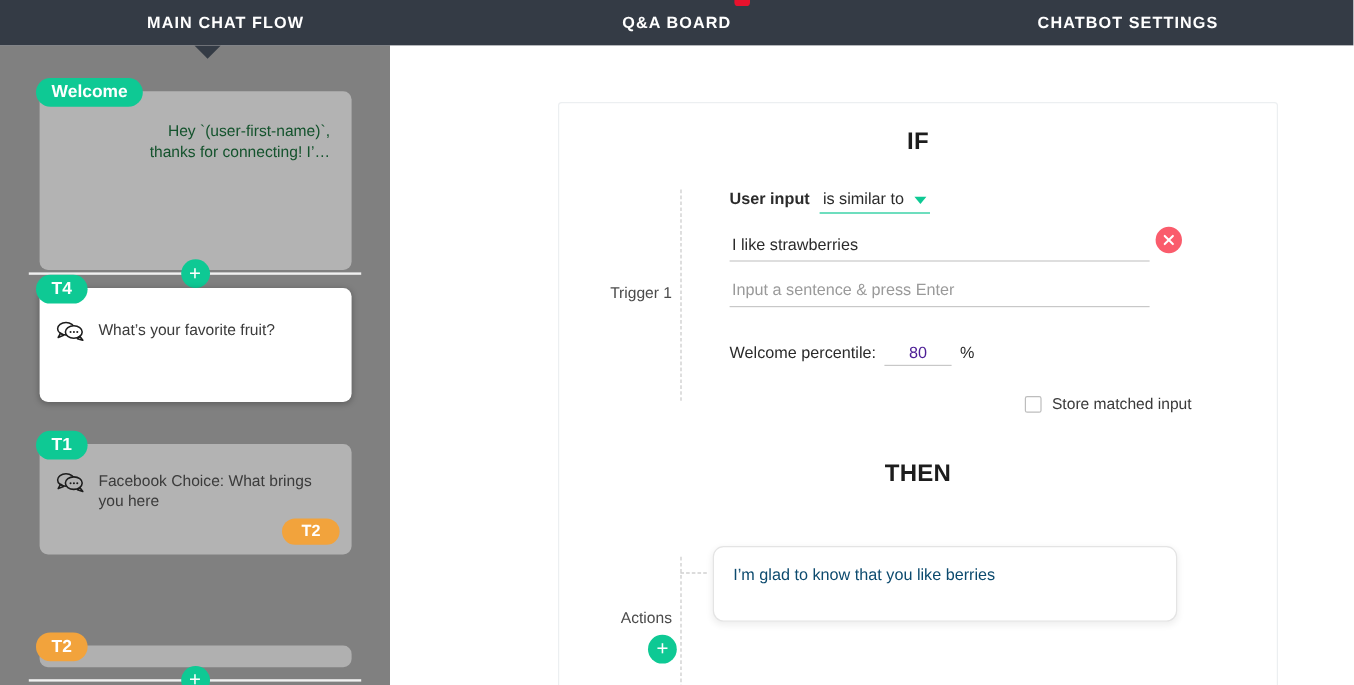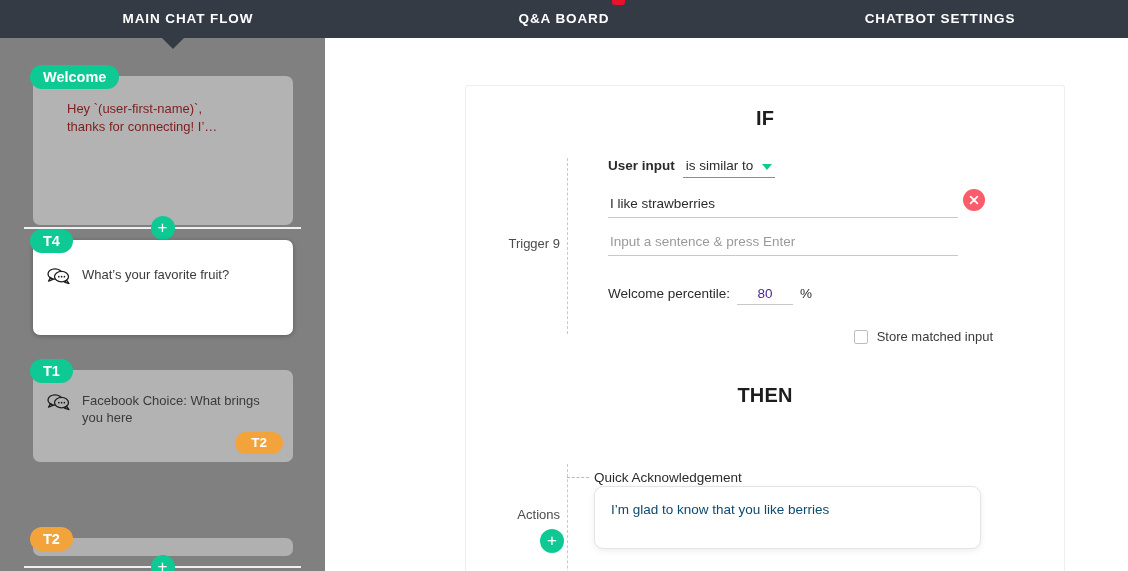--- a/index.html
+++ b/index.html
@@ -69,21 +69,21 @@
   .tag.green { background: #0ec994; }
   .tag.orange { background: #f2a33c; }
   .tag.inner-right {
     position: absolute; left: auto; right: 10px;
     height: 22px; line-height: 22px; font-size: 13.5px;
     padding: 0 16px;
   }
 
   .card-body {
     padding: 24px 18px 20px 34px;
-    color: #7f1d1d; font-size: 13px; line-height: 18px;
+    color: #14532d; font-size: 13px; line-height: 18px; text-align: right;
   }
   .card-row { display: flex; align-items: flex-start; gap: 11px; padding: 26px 16px 20px 14px; }
   .card-row .bubble-icon { flex: 0 0 auto; margin-top: 1px; }
   .card-row .card-text { color: #3b3b3b; font-size: 13px; line-height: 17px; }
 
   .divider-row {
     position: absolute; left: 24px; width: 277px; height: 24px;
   }
   .divider-row .line {
     position: absolute; left: 0; top: 11px; width: 277px; height: 1.5px;
@@ -297,21 +297,21 @@
 
   </div>
 
   <div class="main">
     <div class="rule-card">
 
       <div class="section-title if-title">IF</div>
 
       <div class="trigger-wrap">
         <div class="trigger-dashed"></div>
-        <div class="trigger-label">Trigger 9</div>
+        <div class="trigger-label">Trigger 1</div>
 
         <div class="trigger-body">
           <div class="cond-row">
             <span class="cond-label">User input</span>
             <span class="select-pill">
               <span class="sel-text">is similar to</span>
               <span class="caret-sm"></span>
             </span>
           </div>
 
@@ -343,21 +343,20 @@
 
       <div class="section-title then-title" style="margin-top:40px;">THEN</div>
 
       <div class="then-wrap">
         <div class="actions-dashed"></div>
         <div class="tick-dashed"></div>
         <div class="actions-label">Actions</div>
         <div class="actions-plus">+</div>
 
         <div class="action-body">
-          <div class="action-name">Quick Acknowledgement</div>
           <textarea class="msg-box" style="">I’m glad to know that you like berries</textarea>
           
         </div>
       </div>
 
     </div>
   </div>
 
 </div>
 

